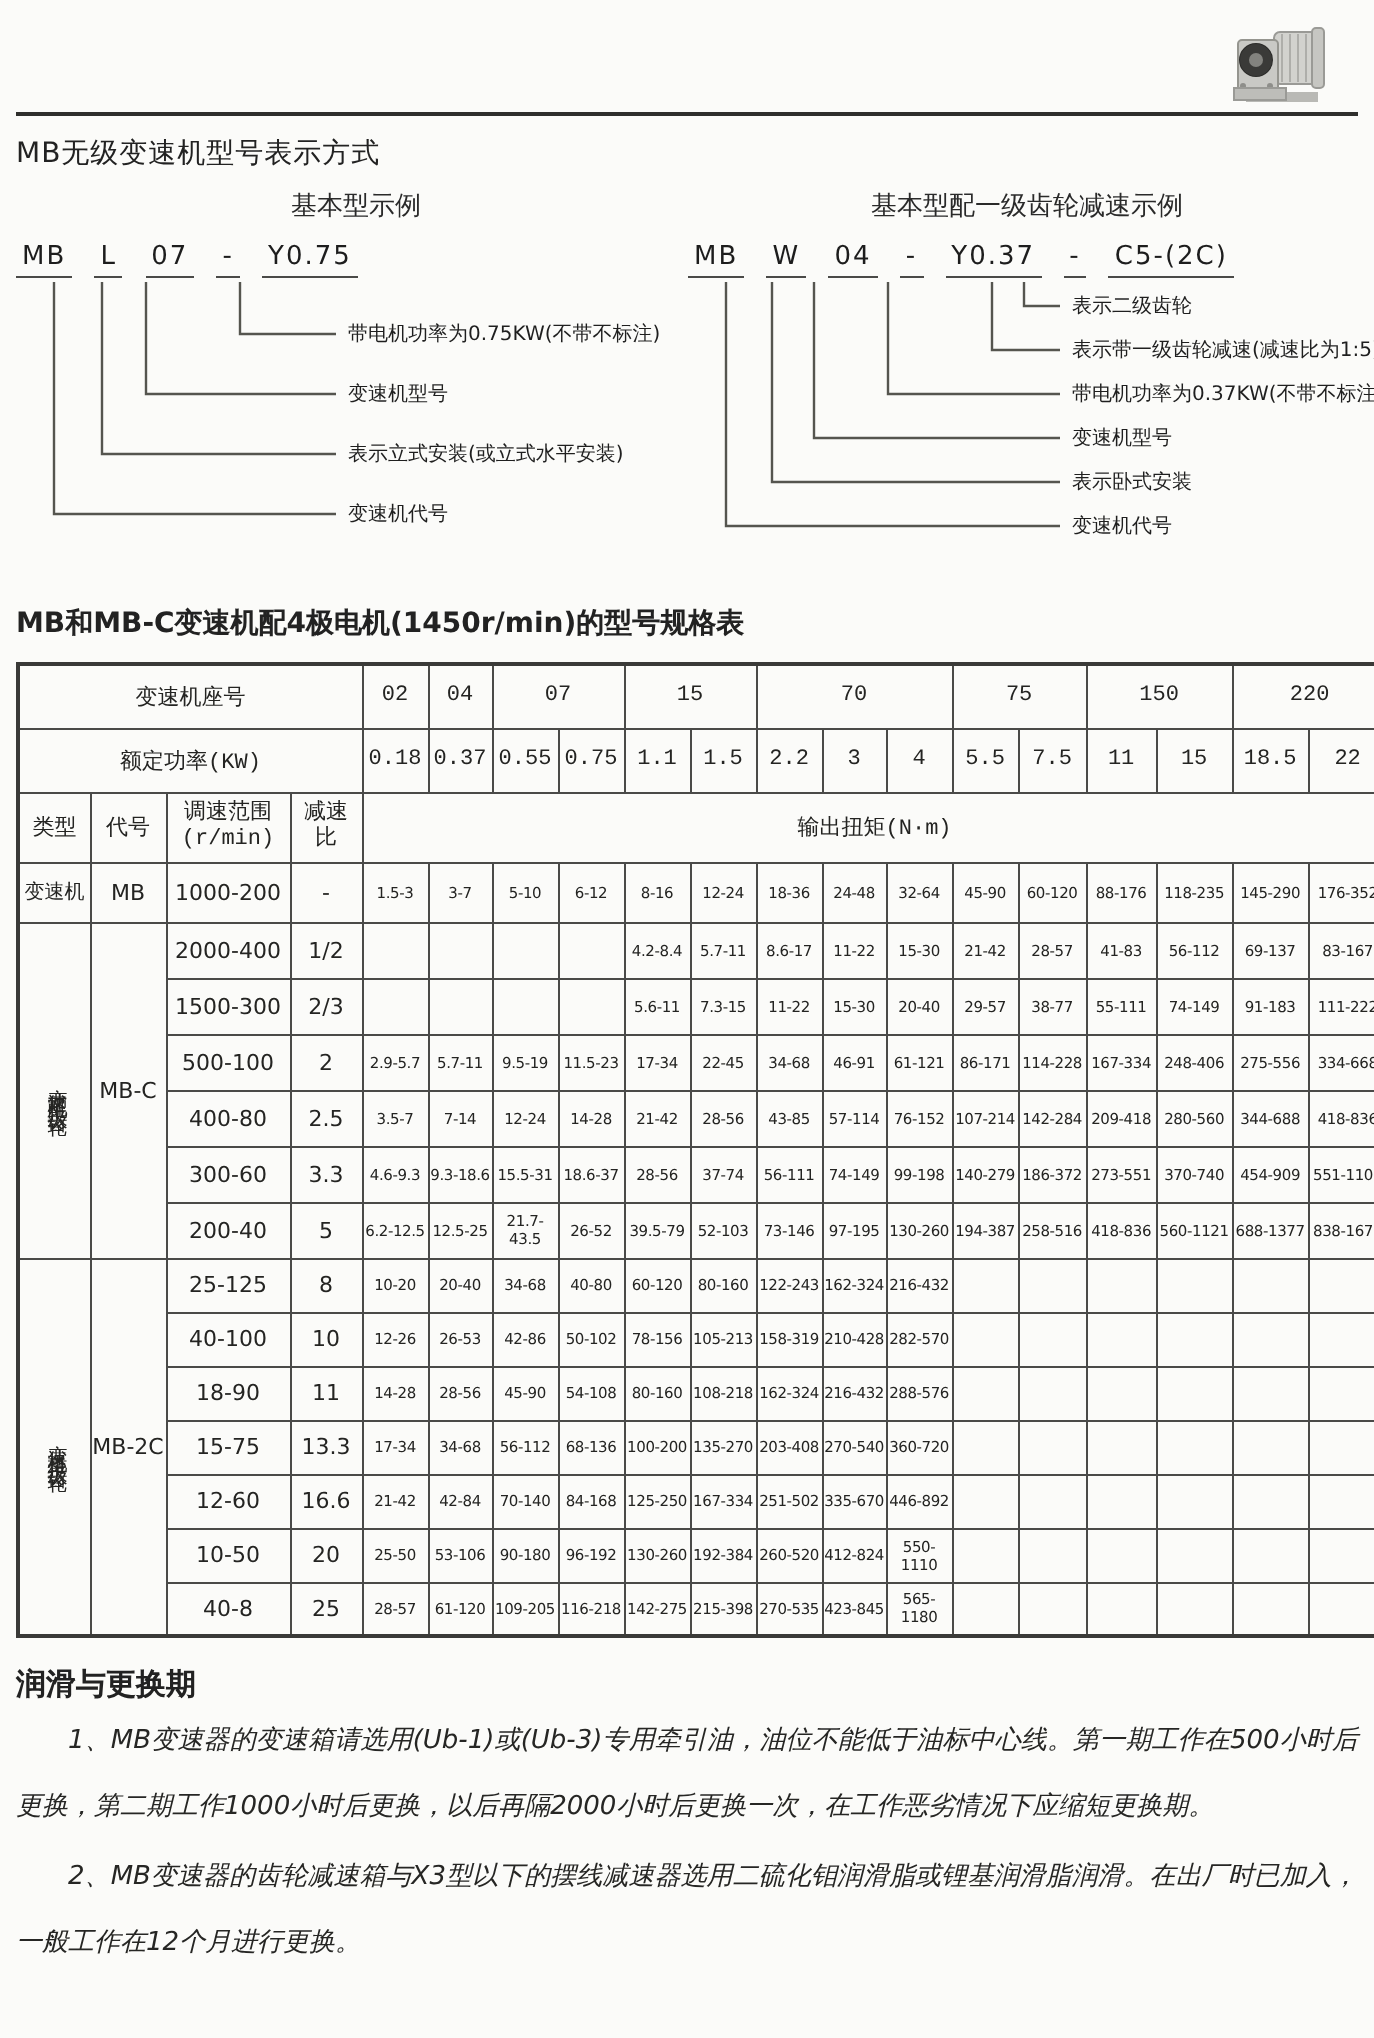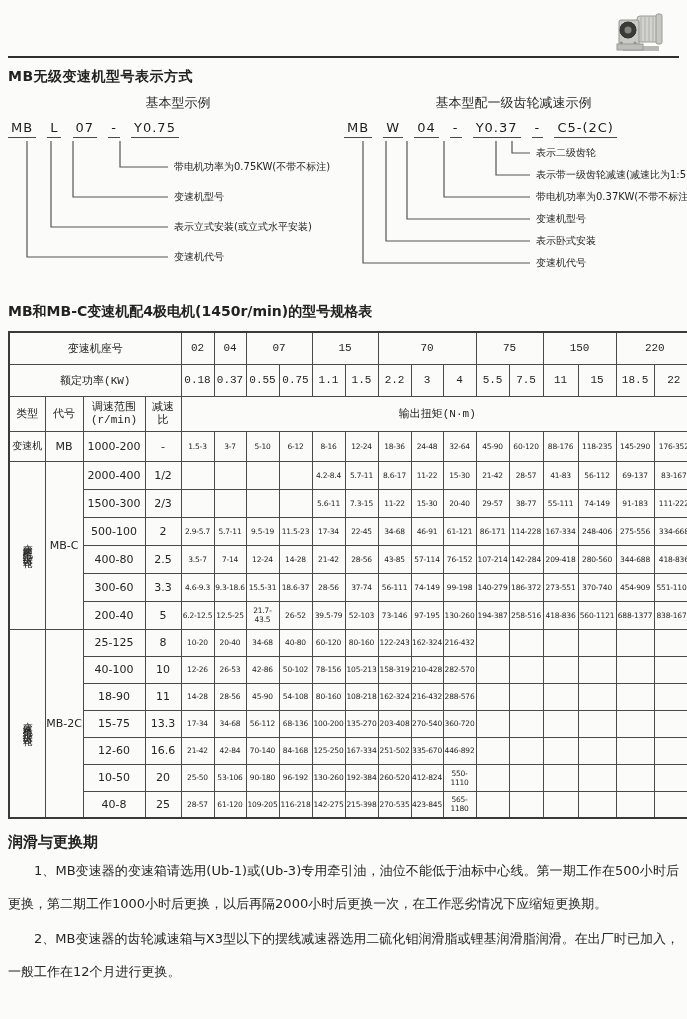--- a/index.html
+++ b/index.html
@@ -6,21 +6,21 @@
   .page{
     position:relative; width:687px; height:1019px; margin:0 auto;
     background:#fbfbf9; color:#222;
     font-family:"DejaVu Sans","Liberation Sans",sans-serif;
     overflow:hidden; box-sizing:border-box; padding:0 8px;
   }
   
   .topbar{position:relative;height:56px;border-bottom:2px solid #2f2f2d;}
   .photo{position:absolute;right:14px;top:8px;}
   
-  .doc-title{font-size:14px;font-weight:bold;margin:10px 0 6px 0;letter-spacing:.5px;}
+  .doc-title{font-size:14px;font-weight:normal;margin:10px 0 6px 0;letter-spacing:.5px;}
   
   .diagram-titles{display:flex;margin-top:8px;}
   .diagram-titles .dt{font-size:13px;color:#2a2a2a;}
   .dt.left{width:340px;text-align:center;}
   .dt.right{width:331px;text-align:center;}
   .diagrams{position:relative;height:172px;margin-top:3px;}
   .diag{position:absolute;top:0;height:172px;}
   .diag.left{left:0;width:340px;}
   .diag.right{left:336px;width:351px;}
   .model-row{position:absolute;top:2px;left:0;white-space:nowrap;}
@@ -46,21 +46,21 @@
   td.c-ratio{font-size:11px;}
   td.c-code{font-size:11px;}
   td.c-type{font-size:10px;}
   td.c-val{font-size:7.5px;letter-spacing:-0.2px;color:#33332f;}
   span.vert{
     writing-mode:vertical-rl;text-orientation:upright;
     letter-spacing:2px;font-size:10px;line-height:1;display:inline-block;
   }
   
   .lube-heading{font-size:15px;font-weight:bold;margin:14px 0 2px 0;}
-  .lube p{font-size:13px;line-height:33px;margin:2px 0;text-align:justify;text-indent:2em;color:#262624;}
+  .lube p{font-size:13px;line-height:33px;margin:2px 0;text-align:justify;text-indent:2em;color:#262624;font-style:italic;}
 </style>
 </head>
 <body>
 
 <div class="page">
 
   <div class="topbar">
     <svg class="photo" width="52" height="46" viewBox="0 0 52 46">
       <rect x="10" y="38" width="36" height="5" fill="#b9b9b5"></rect>
       <rect x="24" y="8" width="22" height="26" rx="3" fill="#d2d2ce" stroke="#9a9a96"></rect>

